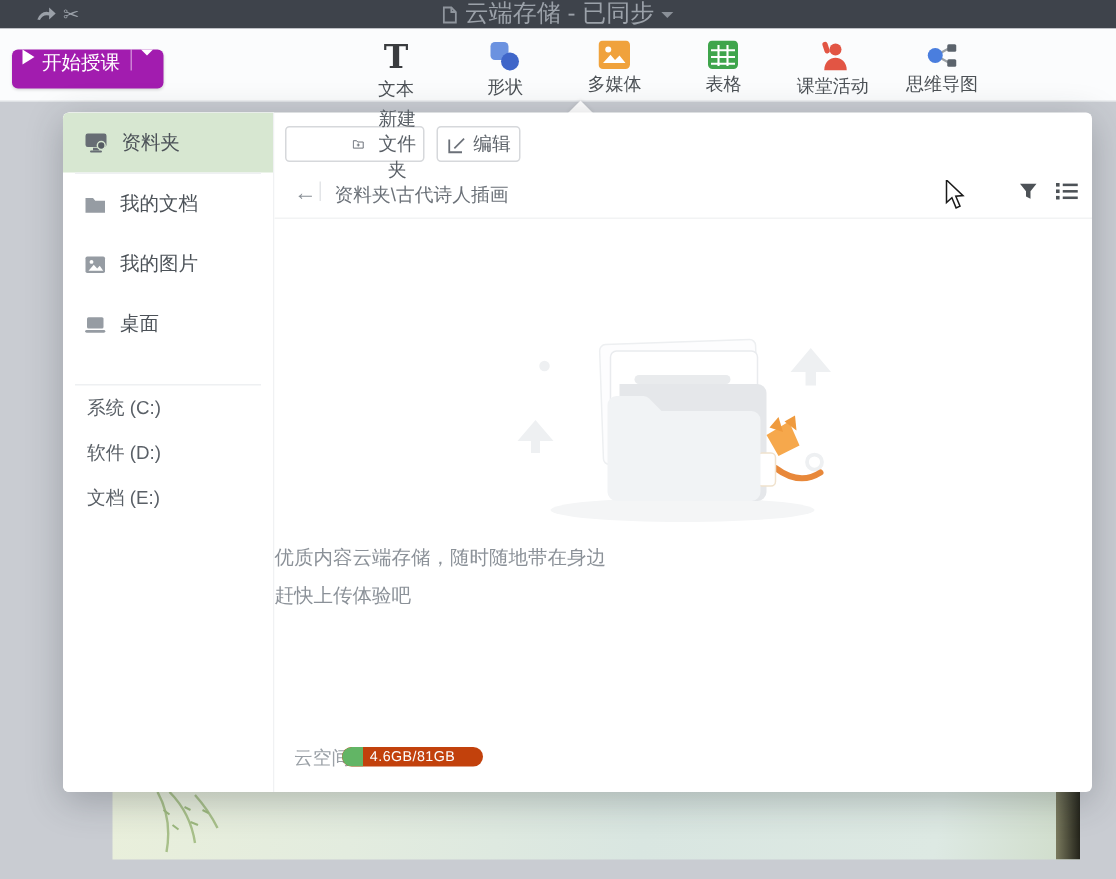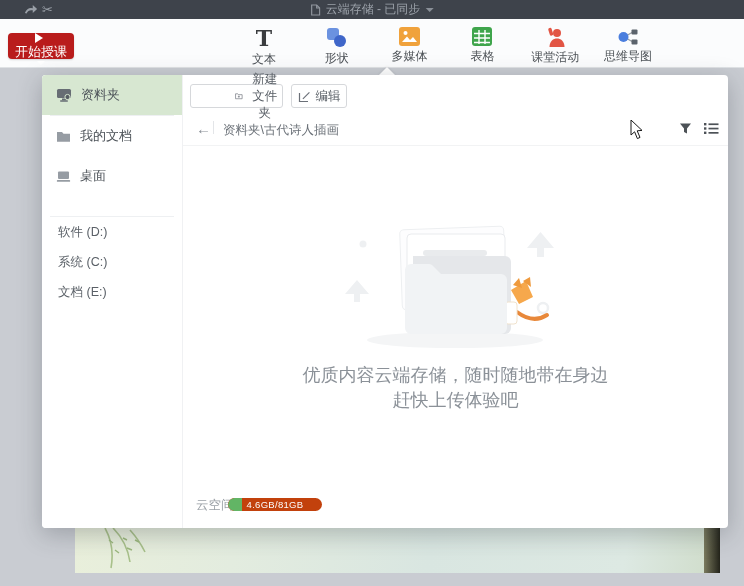--- a/index.html
+++ b/index.html
@@ -3,26 +3,26 @@
 <meta charset="utf-8">
 <style>
   * { margin:0; padding:0; box-sizing:border-box; }
   html,body { width:744px; height:586px; overflow:hidden; }
   body { font-family:"Liberation Sans","DejaVu Sans",sans-serif; background:#c9ccd2; position:relative; }
   .abs { position:absolute; }
 
   
   .titlebar { position:absolute; left:0; top:0; width:744px; height:19px; background:#3e434b; display:flex; align-items:center; }
   .tb-icon { color:#9aa0a8; font-size:12px; line-height:1; }
-  .title-group { position:absolute; left:50%; transform:translateX(-50%); display:flex; align-items:center; gap:5px; color:#9ba1a9; font-size:12px; white-space:nowrap; }
+  .title-group { position:absolute; left:50%; transform:translateX(-50%); display:flex; align-items:center; gap:5px; color:#9ba1a9; font-size:16px; white-space:nowrap; }
   .caret-down { width:0; height:0; border-left:4px solid transparent; border-right:4px solid transparent; border-top:4px solid #8a9098; }
 
   
   .toolbar { position:absolute; left:0; top:19px; width:744px; height:49px; background:#fbfcfd; border-bottom:1px solid #dfe2e5; }
-  .start-btn { position:absolute; left:8px; top:14px; height:26px; background:#b91c1c; border-radius:4px; display:flex; align-items:center; padding:0 7px; color:#fff; font-size:13px; cursor:default; box-shadow:0 1px 2px rgba(0,0,0,.15);flex-direction:column; }
+  .start-btn { position:absolute; left:8px; top:14px; height:26px; background:#a21caf; border-radius:4px; display:flex; padding:0 7px; color:#fff; font-size:13px; cursor:default; box-shadow:0 1px 2px rgba(0,0,0,.15); }
   .play-tri { width:0; height:0; border-top:5px solid transparent; border-bottom:5px solid transparent; border-left:8px solid #fff; margin-right:5px; }
   .start-sep { width:1px; height:14px; background:rgba(255,255,255,.45); margin:0 6px 0 7px; }
   .dd-caret { width:0; height:0; border-left:4px solid transparent; border-right:4px solid transparent; border-top:4px solid #fff; }
   .tools { position:absolute; left:235px; top:8px; width:422px; height:38px; display:flex; justify-content:space-between; }
   .tool { width:58px; display:flex; flex-direction:column; align-items:center; cursor:default; }
   .tico { height:23px; display:flex; align-items:center; justify-content:center; }
   .tlabel { font-size:12px; color:#4d5257; margin-top:2px; white-space:nowrap; }
   .t-serif { font-family:"DejaVu Serif","Liberation Serif",serif; font-size:22px; font-weight:bold; color:#3a3c3f; line-height:1; }
 
   
@@ -43,21 +43,21 @@
   
   .btn-light { position:absolute; height:24px; background:#fff; border:1px solid #d6d8db; border-radius:3px; display:flex; align-items:center; justify-content:center; gap:5px; font-size:12.5px; color:#595f66; cursor:default; }
 
   
   .bc-back { position:absolute; left:13px; top:46px; font-size:15px; color:#8a9097; line-height:1; cursor:default; }
   .bc-div { position:absolute; left:30px; top:46px; width:1px; height:13px; background:#e3e5e8; }
   .bc-path { position:absolute; left:40px; top:47px; font-size:12.5px; color:#6b7178; white-space:nowrap; }
   .hdr-line { position:absolute; left:0; top:70px; width:545px; height:1px; background:#f2f3f4; }
 
   
-  .empty-text { position:absolute; left:0; width:545px; text-align:center; font-size:18px; color:#8b9198; }
+  .empty-text { position:absolute; left:0; width:545px; font-size:13px; color:#8b9198; }
 
   
   .space-label { position:absolute; left:13px; top:422px; font-size:12.5px; color:#9aa0a6; }
   .pill { position:absolute; left:45px; top:423px; width:94px; height:13px; background:#c2410c; border-radius:7px; overflow:hidden; }
   .pill-fill { position:absolute; left:0; top:0; width:14px; height:13px; background:#62b565; border-radius:7px 0 0 7px; }
   .pill-text { position:absolute; left:0; top:0; width:94px; height:13px; text-align:center; font-size:9.5px; line-height:13px; color:#fcfdfd; letter-spacing:.3px; }
 
   .main { position:absolute; left:141px; top:0; width:545px; height:453px; }
   .icon-btn { cursor:default; }
 </style>
@@ -172,31 +172,39 @@
     </div>
     <div class="side-div"></div>
     <div class="side-item">
       <svg width="15" height="13" viewBox="0 0 15 13">
           <path d="M1 2 h5 l1.5 1.8 H14 v8 H1 Z" fill="#969ca3"></path>
         </svg>
       <span>我的文档</span>
     </div>
     <div class="side-item">
       <svg width="15" height="13" viewBox="0 0 15 13">
+          <rect x="1" y="1" width="13" height="11" rx="1.2" fill="#969ca3"></rect>
+          <circle cx="5" cy="4.6" r="1.3" fill="#fff"></circle>
+          <path d="M3 10.5 L6.5 6.5 L8.8 9 L10.5 7.2 L12.8 10.5 Z" fill="#fff"></path>
+        </svg>
+      <span>我的图片</span>
+    </div>
+    <div class="side-item">
+      <svg width="15" height="13" viewBox="0 0 15 13">
           <rect x="2" y="1.5" width="11" height="7.5" rx="1" fill="#969ca3"></rect>
           <rect x="0.8" y="10" width="13.4" height="1.8" rx=".9" fill="#969ca3"></rect>
         </svg>
       <span>桌面</span>
     </div>
     <div class="side-div" style="margin-top:20px;"></div>
     <div class="drive-item">
+        <span>系统 (C:)</span>
+      </div>
+    <div class="drive-item">
         <span>软件 (D:)</span>
-      </div>
-    <div class="drive-item">
-        <span>系统 (C:)</span>
       </div>
     <div class="drive-item">
         <span>文档 (E:)</span>
       </div>
   </aside>
 
   <div class="main">
 
     <button class="btn-light" style="left:7px; top:9px; width:93px;padding-left:44px;">
       <svg width="14" height="12" viewBox="0 0 14 12">

